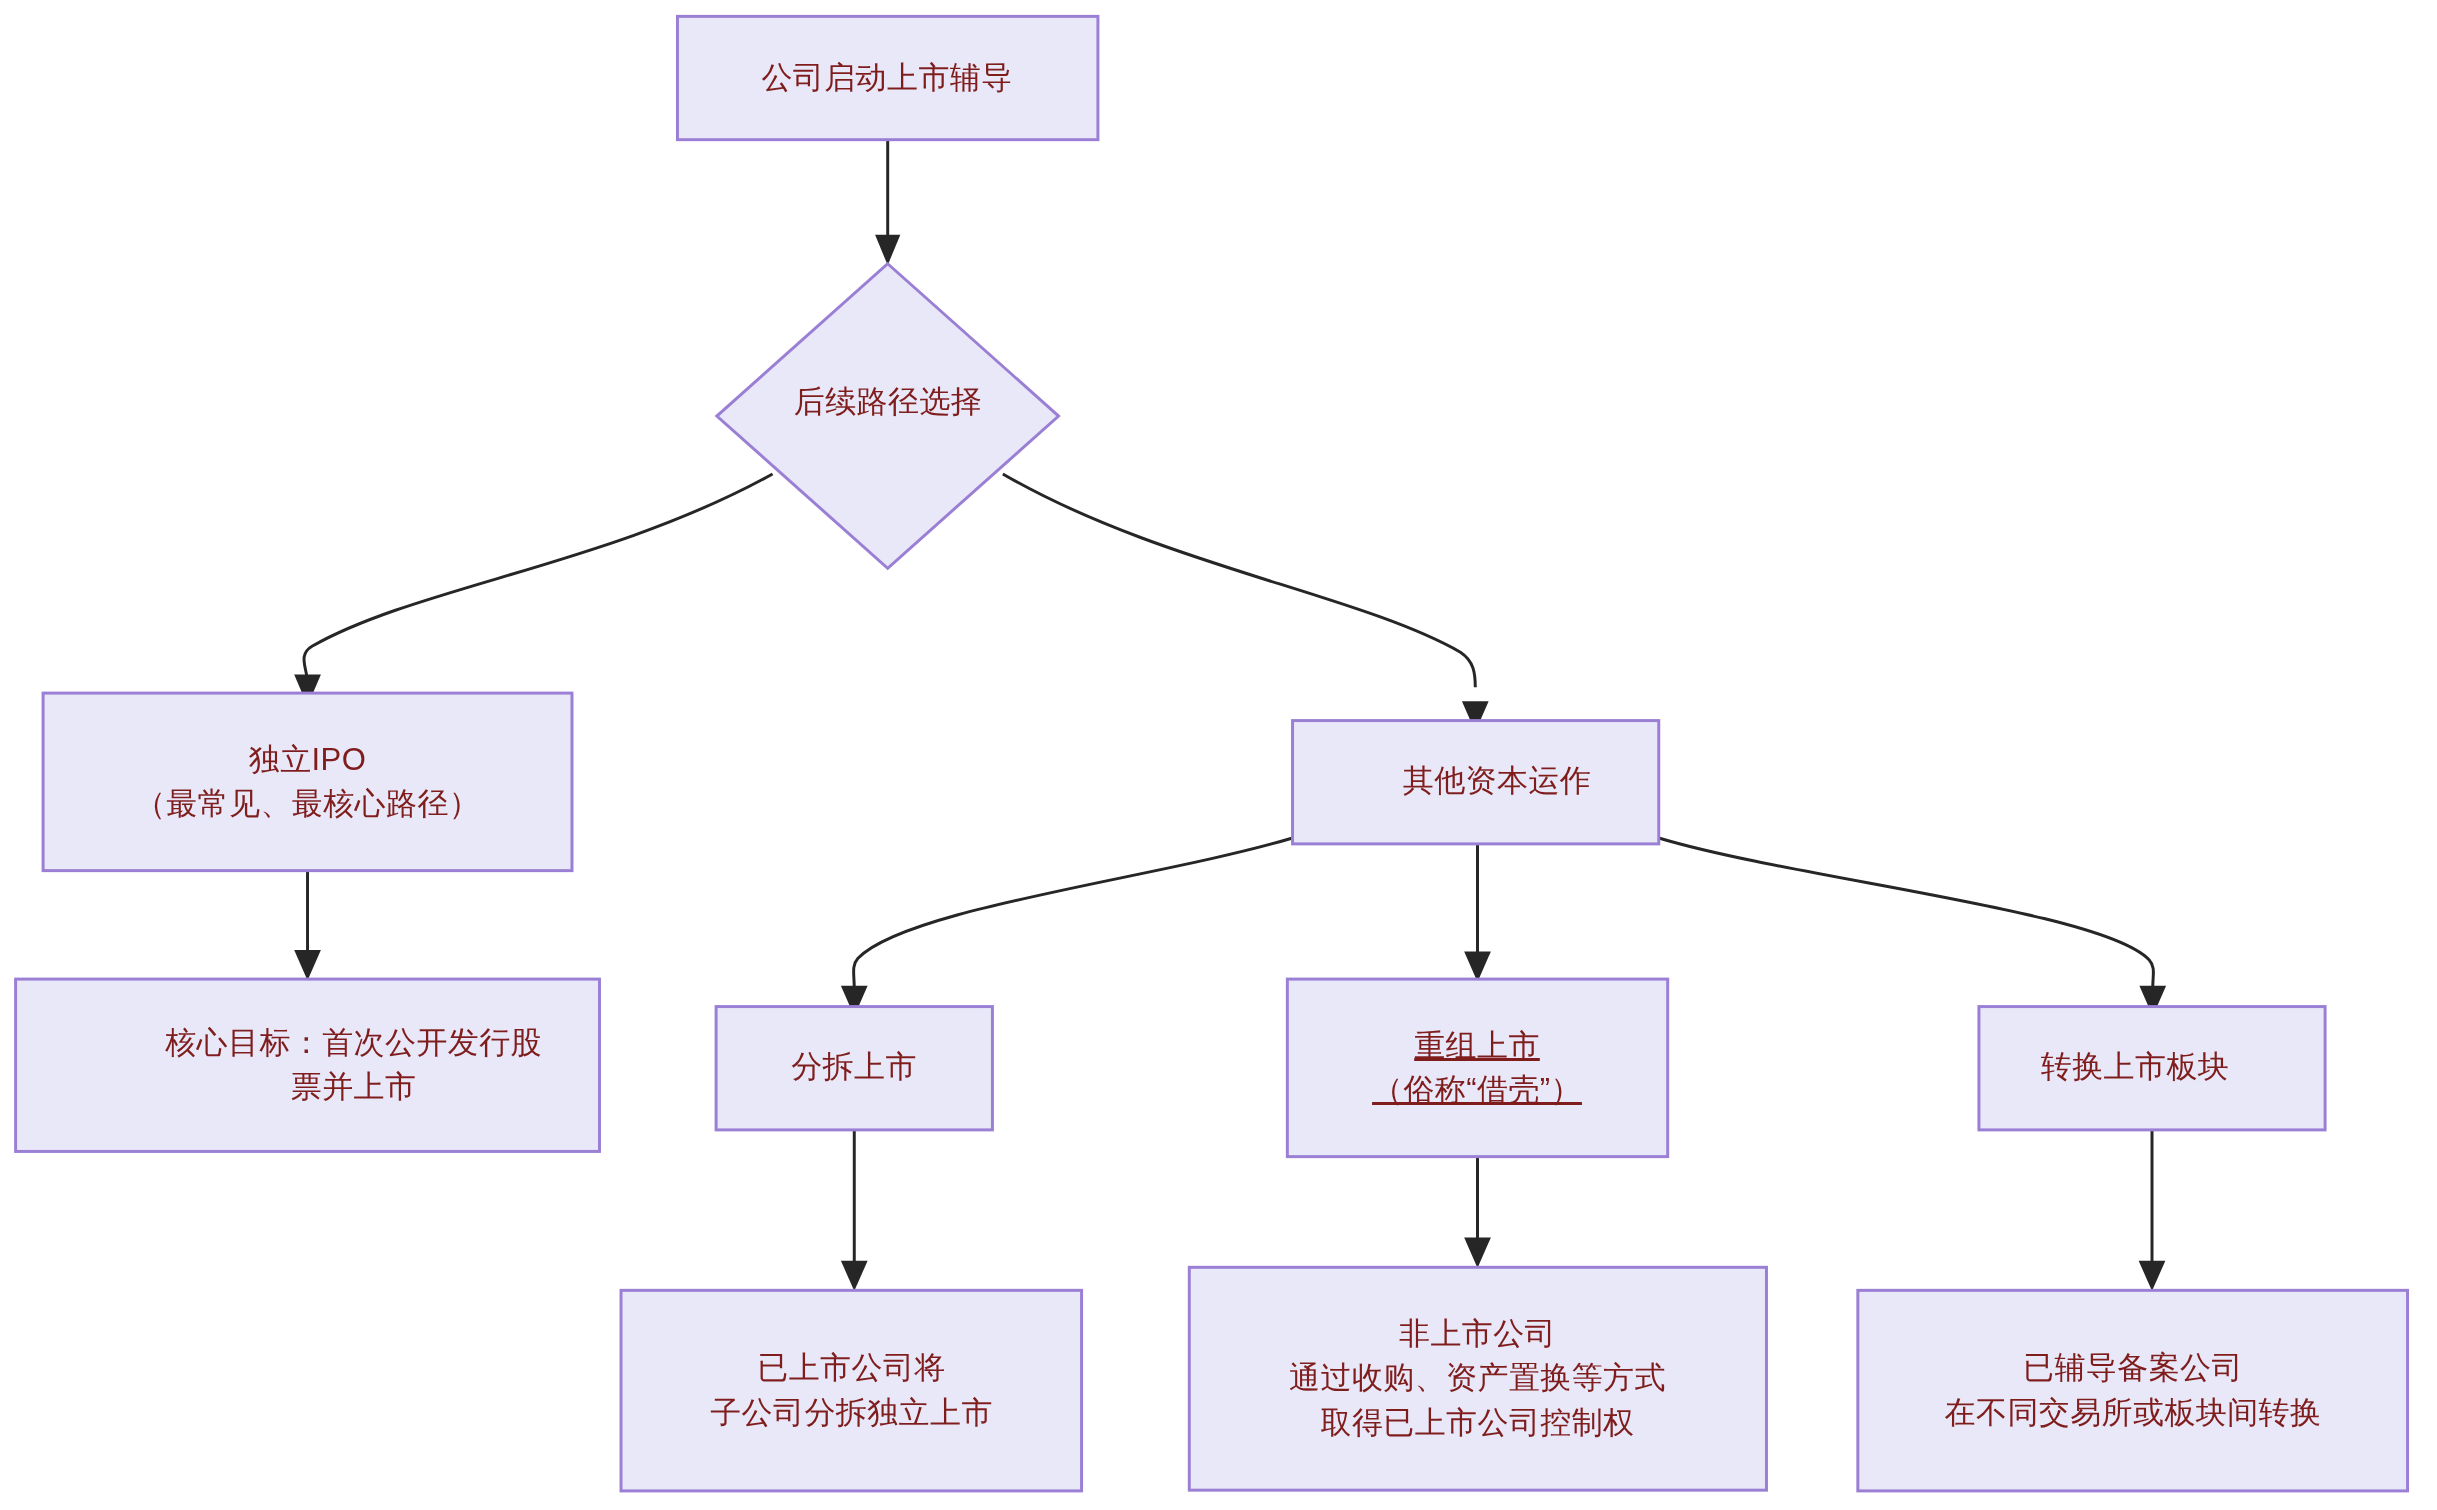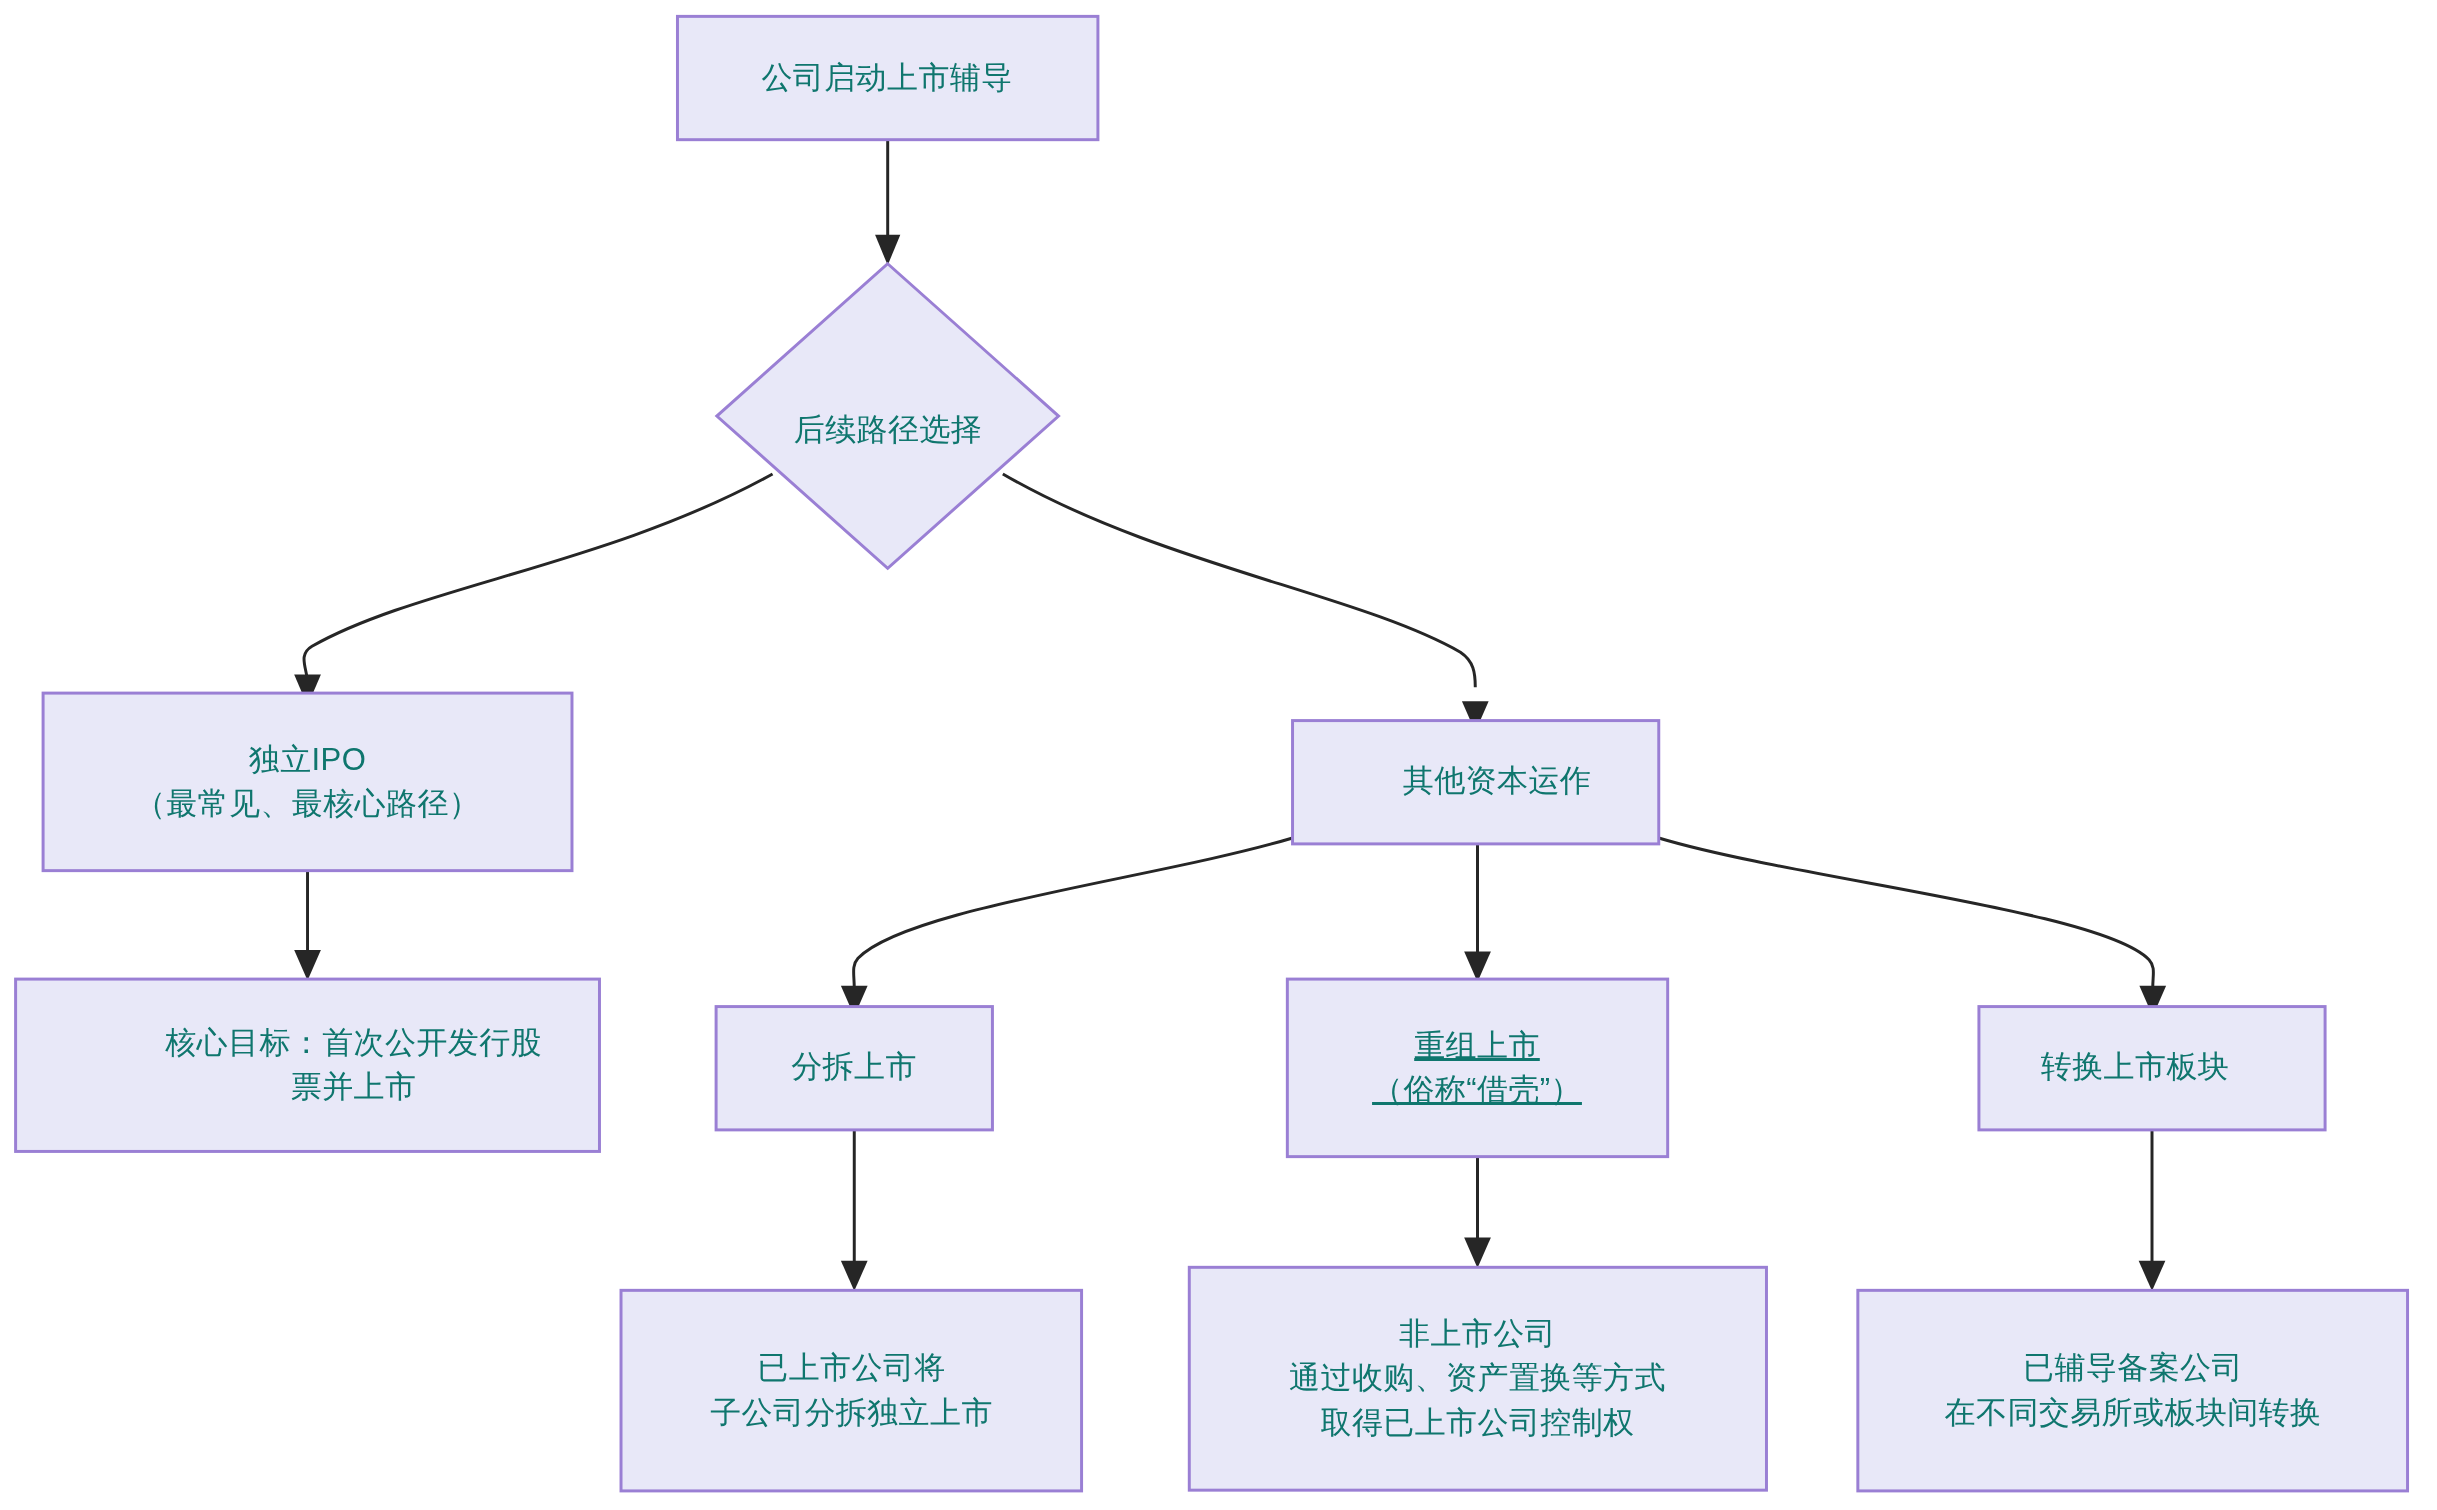--- a/index.html
+++ b/index.html
@@ -45,21 +45,21 @@
     fill: #262626;
     stroke: none;
   }
   .node-label {
     position: absolute;
     display: flex;
     flex-direction: column;
     align-items: center;
     justify-content: center;
     text-align: center;
-    color: #0f766e;
+    color: #7f1d1d;
     font-family: "Liberation Sans", "DejaVu Sans", sans-serif;
     font-size: 31px;
     line-height: 1.42;
     letter-spacing: 0.4px;
     pointer-events: none;
     white-space: nowrap;
   }
   .node-label .line {
     display: block;
   }
@@ -126,21 +126,21 @@
       <rect class="node-rect" x="1601" y="1706" width="777" height="300"></rect>
 
       <rect class="node-rect" x="2501" y="1737" width="740" height="270"></rect>
     </g>
   </svg>
 
   <div class="node-label" style="left:677px; top:16.3px; width:420px; height:123px;">
     <span class="line">公司启动上市辅导</span>
   </div>
 
-  <div class="node-label" style="left:717px; top:352px; width:342px; height:156px;">
+  <div class="node-label" style="left:717px; top:324px; width:342px; height:156px;">
     <span class="line">后续路径选择</span>
   </div>
 
   <div class="node-label" style="left:43px; top:693px; width:529px; height:178px;">
     <span class="line">独立IPO</span>
     <span class="line">（最常见、最核心路径）</span>
   </div>
 
   <div class="node-label" style="left:1292px; top:720px; width:366px; height:123px;padding-left:22px;">
     <span class="line">其他资本运作</span>

